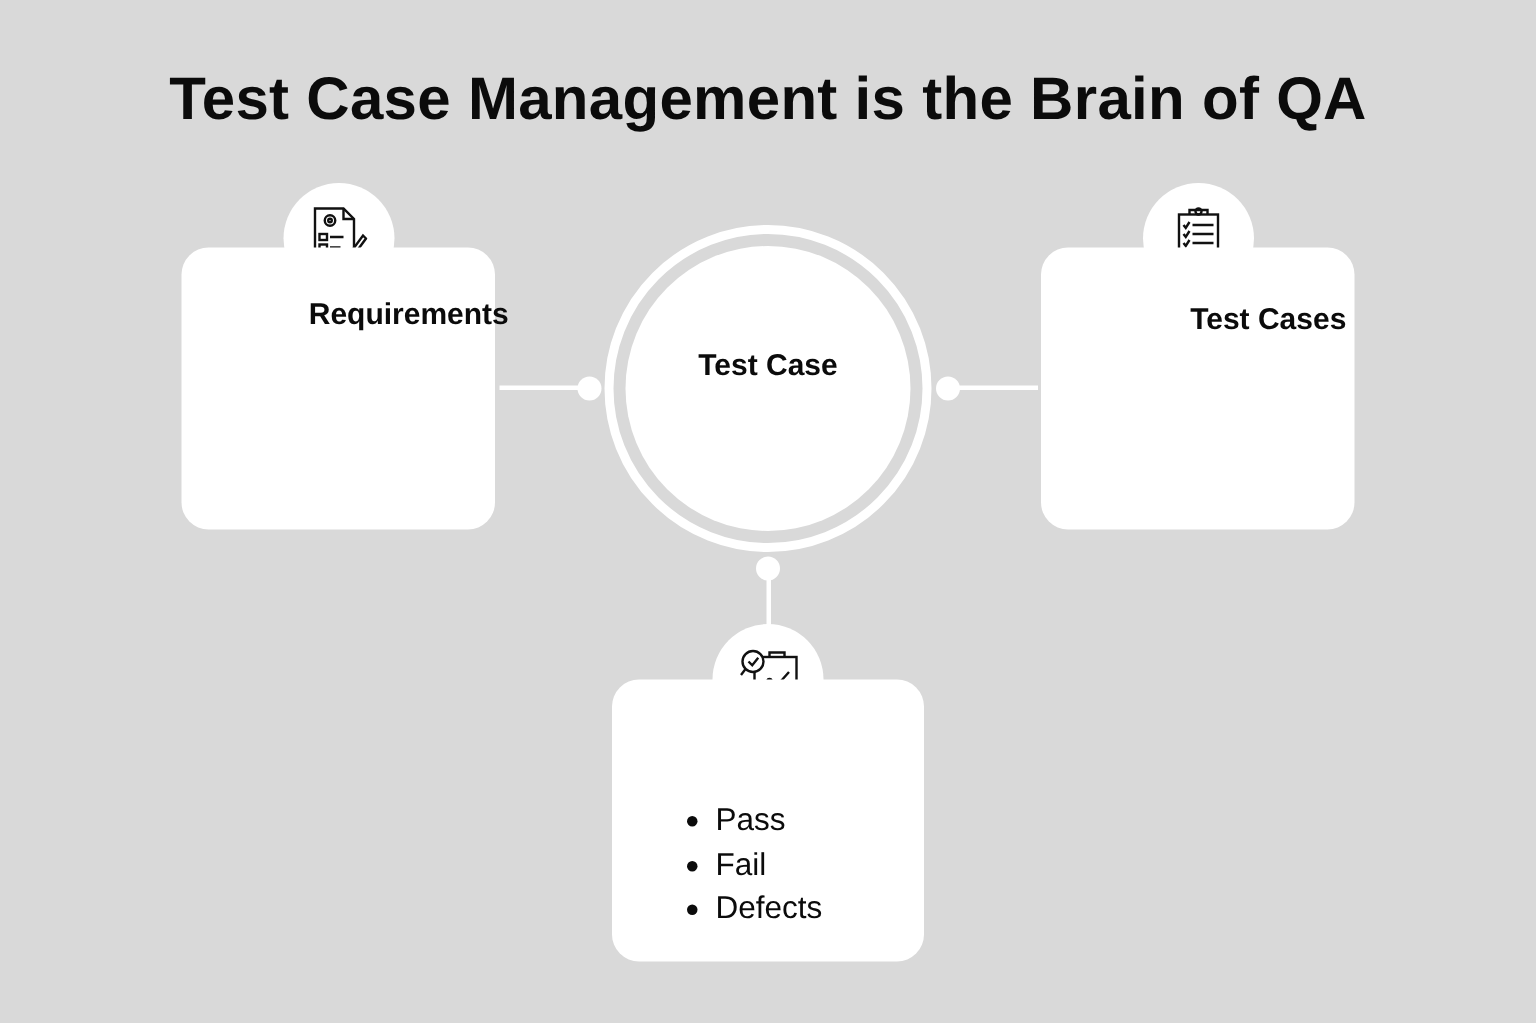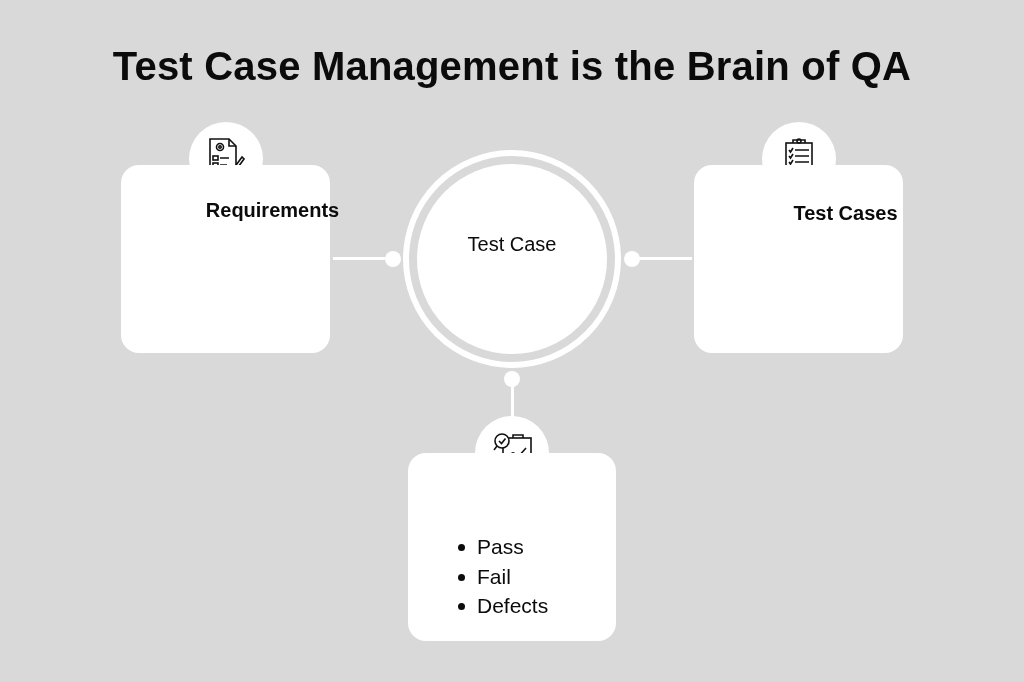--- a/index.html
+++ b/index.html
@@ -36,21 +36,21 @@
   .ring {
     position: absolute; left: 403px; top: 150px; width: 218px; height: 218px;
     border-radius: 50%; border: 6px solid #ffffff; box-sizing: border-box;
   }
   .hub {
     position: absolute; left: 417px; top: 164px; width: 190px; height: 190px;
     border-radius: 50%; background: #ffffff;
   }
   .hub-label {
     position: absolute; left: 0; top: 69px; width: 100%; text-align: center;
-    font-size: 20px; font-weight: normal; line-height: 23px;
+    font-size: 20px; font-weight: bold; line-height: 23px;
   }
 </style>
 </head>
 <body>
 
 <div class="title">Test Case Management is the Brain of QA</div>
 
 <div class="connector" style="left:333px; top:257px; width:60px; height:3px;"></div>
 <div class="dot" style="left:385px; top:251px;"></div>
 <div class="connector" style="left:632px; top:257px; width:60px; height:3px;"></div>

